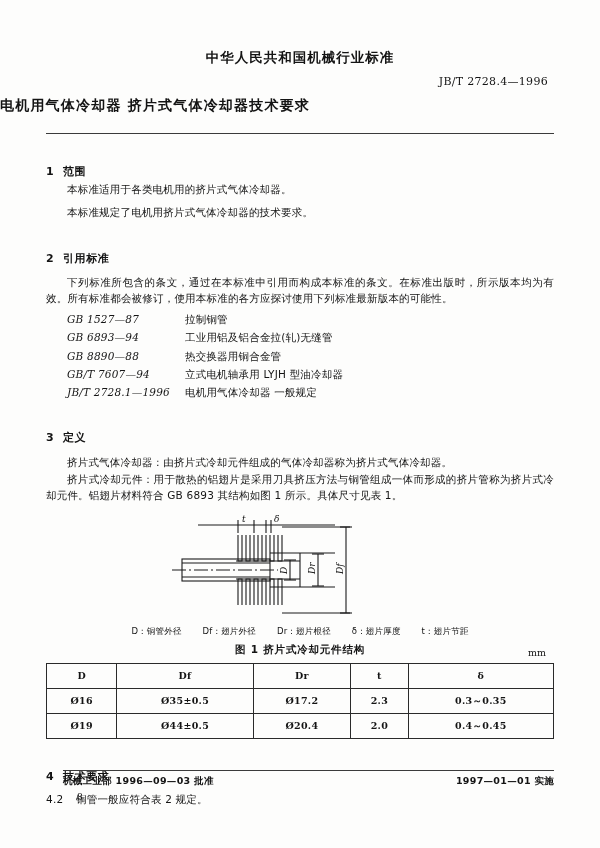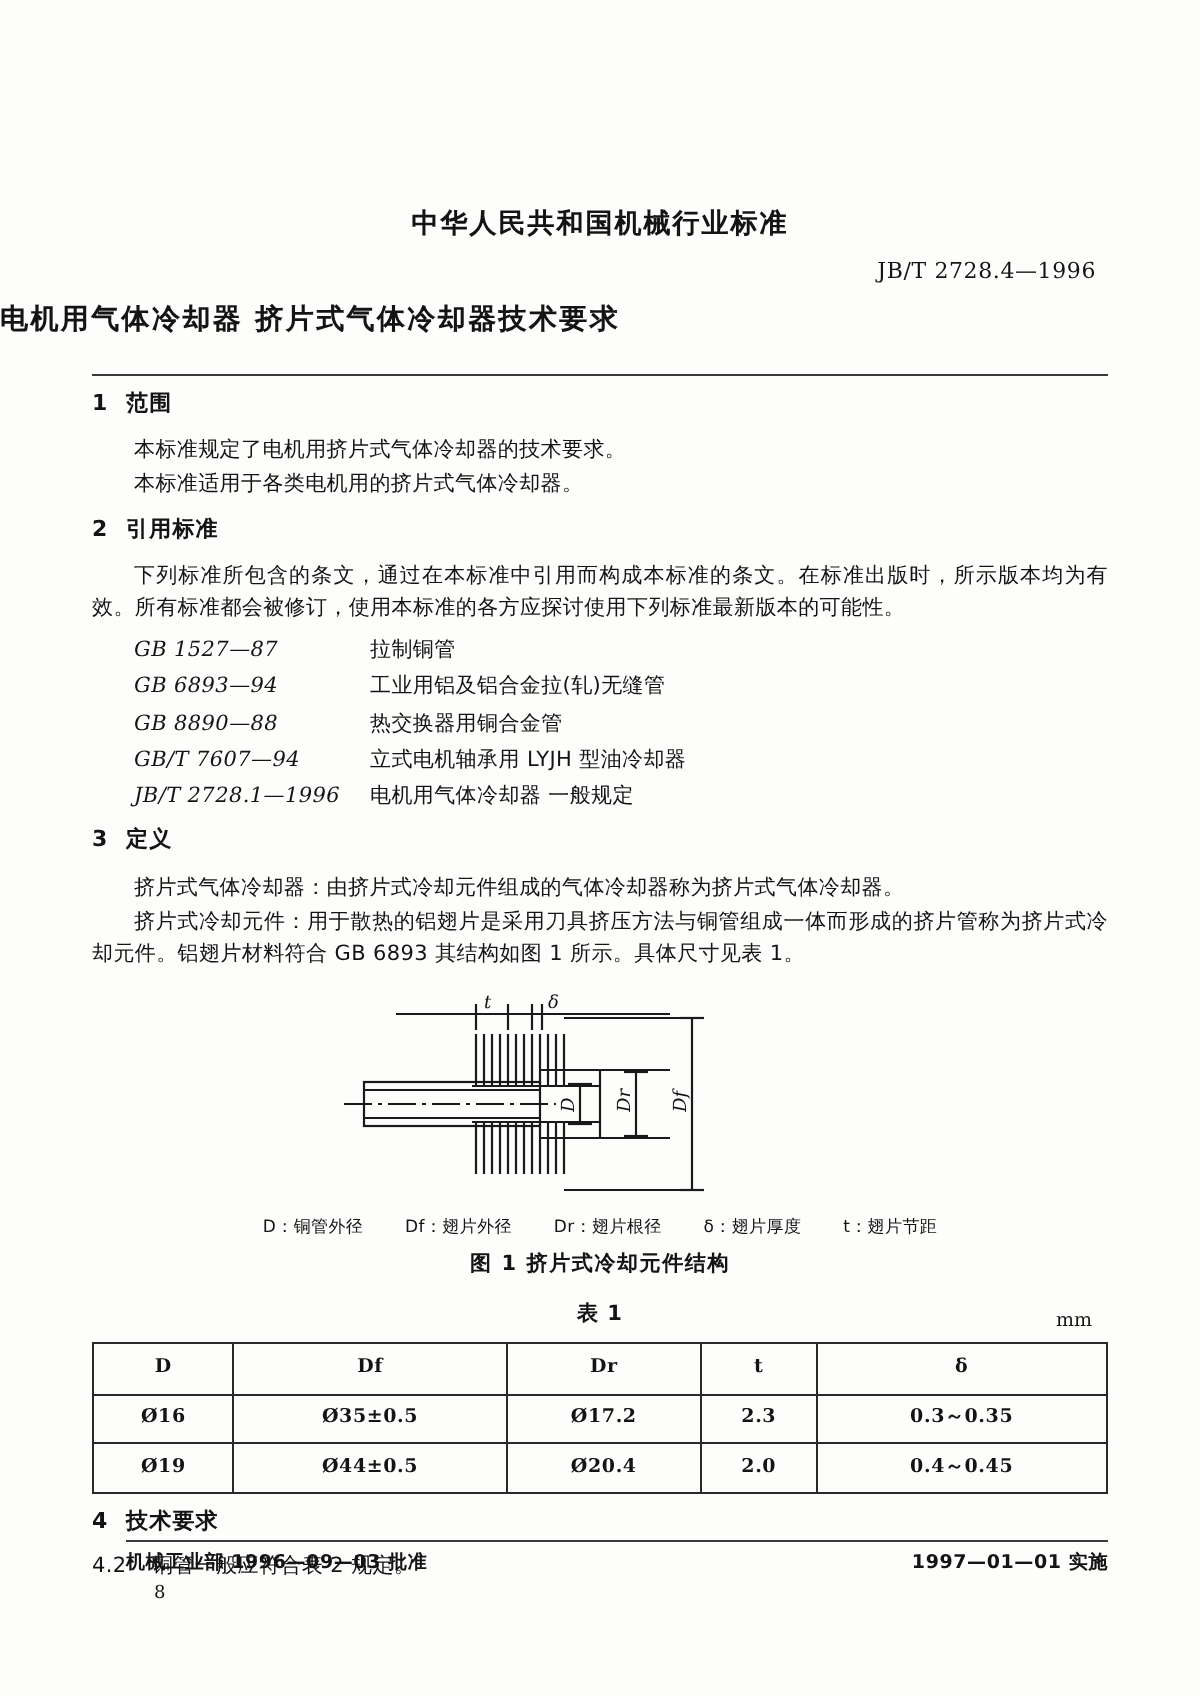--- a/index.html
+++ b/index.html
@@ -20,21 +20,21 @@
     left: 0; top: 0;
     width: 600px; height: 848px;
     padding: 0;
   }
   
   .masthead {
     text-align: center;
     font-size: 13.5px;
     font-weight: bold;
     letter-spacing: 1px;
-    margin-top: 103px;
+    margin-top: 49px;
   }
   .std-no {
     text-align: right;
     font-size: 11px;
     font-weight: normal;
     font-family: "DejaVu Serif", "Liberation Serif", serif;
     letter-spacing: .3px;
     margin: 8px 52px 0 0;
   }
   .doc-title {
@@ -47,21 +47,21 @@
   .rule {
     height: 0;
     border-top: 1.6px solid #3b3b3b;
     margin: 18px 46px 0 46px;
   }
   
   .content { margin: 0 46px; font-size: 10.5px; line-height: 1.55; }
   .sec-head {
     font-weight: bold;
     font-size: 11px;
-    margin-top: 5px;
+    margin-top: 29px;
     letter-spacing: .6px;
   }
   .sec-head .num { display: inline-block; width: 17px; }
   .para {
     text-indent: 21px;
     margin-top: 7px;
     text-align: justify;
     letter-spacing: .2px;
   }
   .para.tight { margin-top: 1px; }
@@ -153,22 +153,22 @@
   <div class="masthead">中华人民共和国机械行业标准</div>
   <div class="std-no">JB/T 2728.4—1996</div>
   <div class="doc-title">电机用气体冷却器  挤片式气体冷却器技术要求</div>
   <div class="rule"></div>
 
   <div class="content">
 
     <div class="sec-head">
       <span class="num">1</span><span>范围</span>
     </div>
+    <div class="para tight">本标准适用于各类电机用的挤片式气体冷却器。</div>
     <div class="para">本标准规定了电机用挤片式气体冷却器的技术要求。</div>
-    <div class="para tight">本标准适用于各类电机用的挤片式气体冷却器。</div>
 
     <div class="sec-head">
       <span class="num">2</span><span>引用标准</span>
     </div>
     <div class="para">下列标准所包含的条文，通过在本标准中引用而构成本标准的条文。在标准出版时，所示版本均为有效。所有标准都会被修订，使用本标准的各方应探讨使用下列标准最新版本的可能性。</div>
 
     <div class="reflist">
       <div class="refrow">
         <span class="code">GB 1527—87</span>
         <span class="desc">拉制铜管</span>
@@ -257,21 +257,20 @@
       <div class="legend">
         <span>D：铜管外径</span>
         <span>Df：翅片外径</span>
         <span>Dr：翅片根径</span>
         <span>δ：翅片厚度</span>
         <span>t：翅片节距</span>
       </div>
       <div class="fig-cap">图 1  挤片式冷却元件结构</div>
     </div>
 
-    <div class="tbl-title">表 1</div>
     <div class="tbl-unit">mm</div>
     <table class="spec">
       <thead>
         <tr>
           <th>D</th>
           <th>Df</th>
           <th>Dr</th>
           <th>t</th>
           <th>δ</th>
         </tr>

